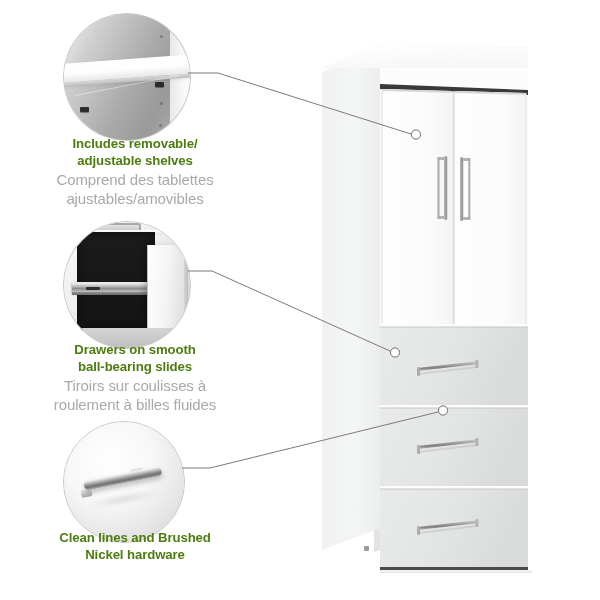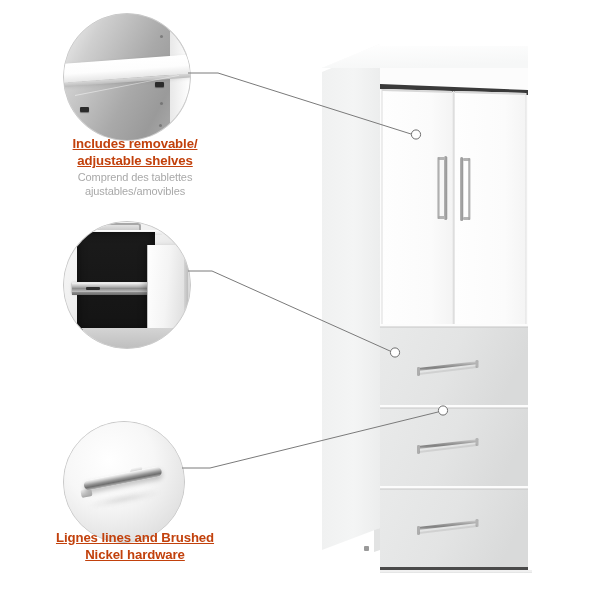--- a/index.html
+++ b/index.html
@@ -26,28 +26,27 @@
   
   .callout-text {
     position: absolute;
     width: 240px;
     text-align: center;
     line-height: 1.28;
   }
   .callout-text .title-en {
     font-size: 13.2px;
     font-weight: 700;
-    color: #c2410c;
+    color: #4d7c0f;
     letter-spacing: -0.1px;
     margin: 0;
     white-space: pre-line;
-    text-decoration: underline;
   }
   .callout-text .title-fr {
-    font-size: 11px;
+    font-size: 15px;
     font-weight: 400;
     color: #a9a9a9;
     letter-spacing: -0.1px;
     margin: 0;
     white-space: pre-line;
   }
 
   
   .circle {
     position: absolute;
@@ -385,31 +384,37 @@
     <div class="c2-tophandle"></div>
     <div class="c2-topstrip"></div>
     <div class="c2-cabinet"></div>
     <div class="c2-slide"></div>
     <div class="c2-slide2"></div>
     <div class="c2-drawerfront"></div>
     <div class="c2-drawerfront-edge"></div>
     <div class="c2-floor"></div>
   </div>
 
+  <div class="callout-text" style="left:15px; top:342px;">
+    <p class="title-en">Drawers on smooth
+ball-bearing slides</p>
+    <p class="title-fr">Tiroirs sur coulisses à
+roulement à billes fluides</p>
+  </div>
 
   <div class="circle" style="left:63px; top:421px; width:122px; height:122px;">
     <div class="c3-bg"></div>
     <div class="c3-shadow"></div>
     <div class="c3-post-l"></div>
     <div class="c3-post-r"></div>
     <div class="c3-bar"></div>
   </div>
 
   <div class="callout-text" style="left:12px; top:530px; width:246px;">
-    <p class="title-en">Lignes lines and Brushed
+    <p class="title-en">Clean lines and Brushed
 Nickel hardware</p>
   </div>
 
   <svg id="leaders">
 
     <g>
       <path d="M188,73 L218,73 L411,134" fill="none" stroke="#7a7a7a" stroke-width="1"></path>
       <circle cx="416" cy="134.5" r="4.6" fill="#ffffff" stroke="#6e6e6e" stroke-width="1"></circle>
     </g>
 

